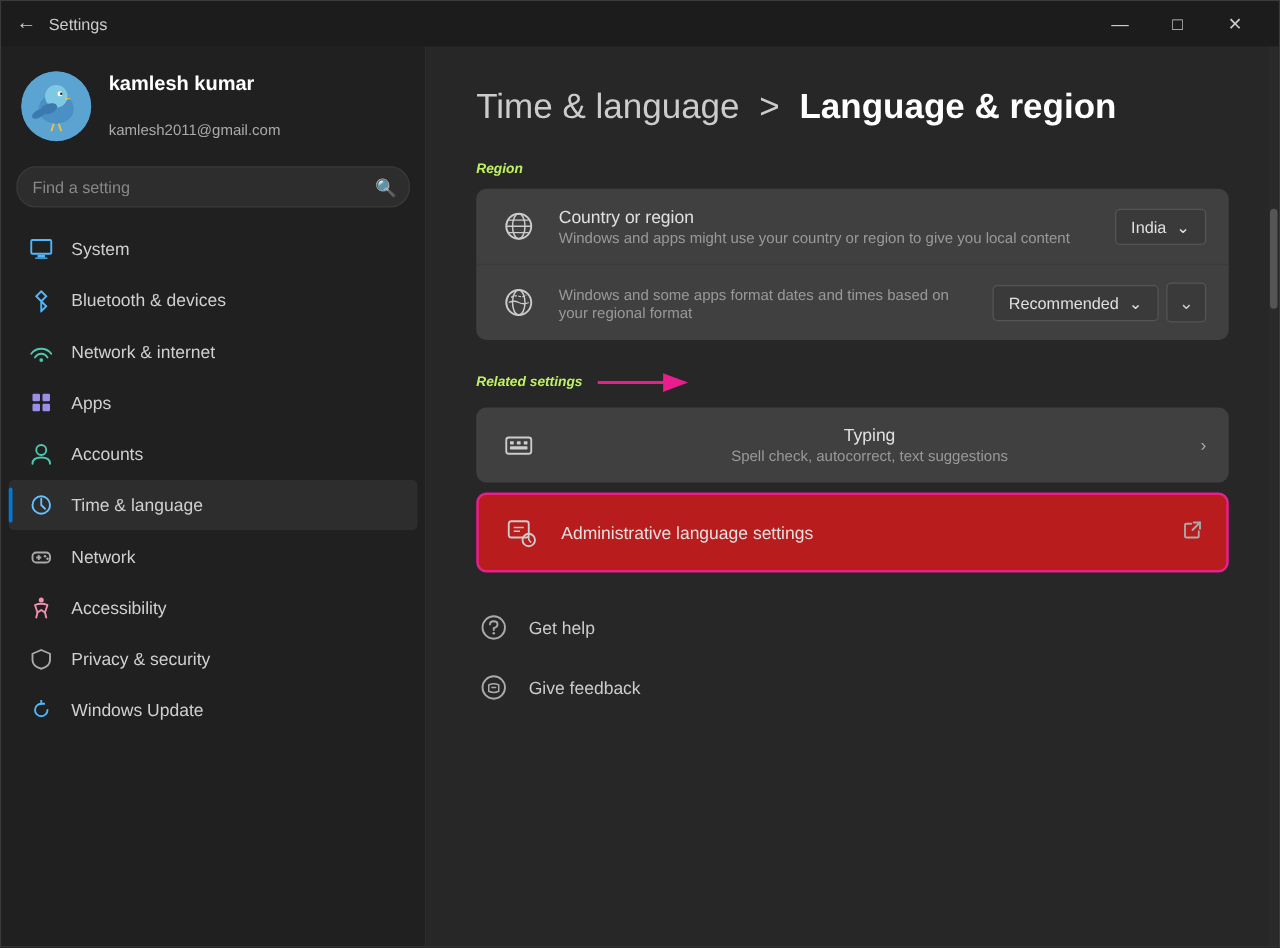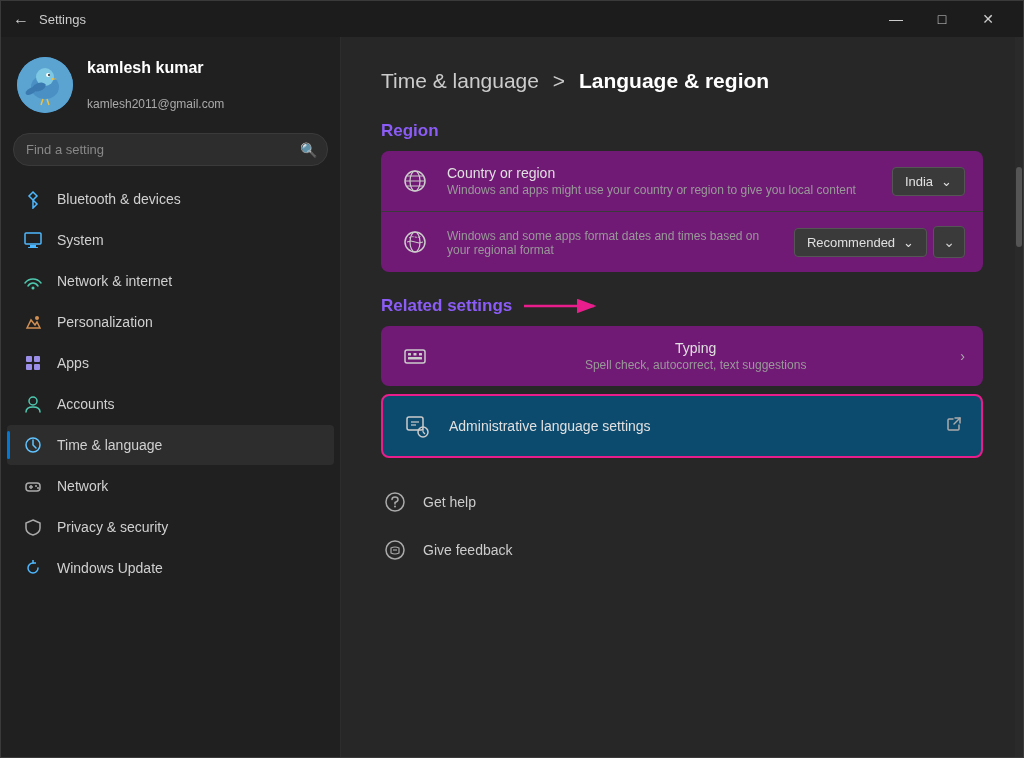--- a/index.html
+++ b/index.html
@@ -165,46 +165,47 @@
       flex: 1;
       background: #272727;
       overflow-y: auto;
       padding: 0;
       position: relative;
     }
     .main-inner {
       padding: 32px 40px 32px 40px;
     }
     .page-title {
-      font-size: 21px;
+      font-size: 28px;
       font-weight: 400;
       color: #fff;
       margin-bottom: 28px;
     }
     .page-title .breadcrumb-parent {
       color: #ccc;
       font-weight: 300;
     }
     .page-title .breadcrumb-sep {
       color: #ccc;
       margin: 0 8px;
     }
     .page-title .breadcrumb-current {
       font-weight: 700;
     }
 
     .section-title {
-      font-size: 17px;
+      font-size: 11px;
       font-weight: 600;
-      color: #8b5cf6;
+      color: #bef264;
       margin-bottom: 10px;
+      font-style: italic;
     }
 
     .settings-card {
-      background: #701a75;
+      background: #404040;
       border-radius: 8px;
       margin-bottom: 4px;
       overflow: hidden;
     }
     .settings-row {
       display: flex;
       align-items: center;
       padding: 14px 18px;
       border-bottom: 1px solid #3a3a3a;
       gap: 16px;
@@ -274,21 +275,21 @@
       gap: 12px;
       margin-top: 24px;
       margin-bottom: 10px;
     }
     .related-arrow {
       display: flex;
       align-items: center;
     }
 
     .admin-lang-card {
-      background: #0c4a6e;
+      background: #b91c1c;
       border: 2px solid #e91e8c;
       border-radius: 8px;
       display: flex;
       align-items: center;
       padding: 14px 18px;
       gap: 16px;
       cursor: pointer;
     }
     .admin-lang-label {
       flex: 1;
@@ -389,53 +390,44 @@
 
       <div class="search-box">
         <input class="search-input" type="text" placeholder="Find a setting" style="">
         <span class="search-icon-wrap">🔍</span>
       </div>
 
       <div>
         <div class="nav-item">
           <span class="nav-icon blue">
             <svg width="20" height="20" viewBox="0 0 20 20">
-                <path d="M10 3 L14 7 L10 11 L14 15 L10 19 L10 11 L6 7 Z" fill="none" stroke="#4db8ff" stroke-width="1.5"></path>
-              </svg>
-          </span>
-          <span>Bluetooth &amp; devices</span>
-        </div>
-        <div class="nav-item">
-          <span class="nav-icon blue">
-            <svg width="20" height="20" viewBox="0 0 20 20">
                 <rect x="2" y="3" width="16" height="11" rx="1" fill="none" stroke="#4db8ff" stroke-width="1.5"></rect>
                 <rect x="7" y="15" width="6" height="2" fill="#4db8ff"></rect>
                 <rect x="5" y="17" width="10" height="1" rx="0.5" fill="#4db8ff"></rect>
               </svg>
           </span>
           <span>System</span>
         </div>
         <div class="nav-item">
+          <span class="nav-icon blue">
+            <svg width="20" height="20" viewBox="0 0 20 20">
+                <path d="M10 3 L14 7 L10 11 L14 15 L10 19 L10 11 L6 7 Z" fill="none" stroke="#4db8ff" stroke-width="1.5"></path>
+              </svg>
+          </span>
+          <span>Bluetooth &amp; devices</span>
+        </div>
+        <div class="nav-item">
           <span class="nav-icon teal">
             <svg width="20" height="20" viewBox="0 0 20 20">
                 <path d="M2 12 Q5 8 10 8 Q15 8 18 12" fill="none" stroke="#4ec9b0" stroke-width="1.5" stroke-linecap="round"></path>
                 <path d="M5 15 Q7 12 10 12 Q13 12 15 15" fill="none" stroke="#4ec9b0" stroke-width="1.5" stroke-linecap="round"></path>
                 <circle cx="10" cy="17" r="1.5" fill="#4ec9b0"></circle>
               </svg>
           </span>
           <span>Network &amp; internet</span>
-        </div>
-        <div class="nav-item">
-          <span class="nav-icon orange">
-            <svg width="20" height="20" viewBox="0 0 20 20">
-                <path d="M4 16 L8 8 L12 13 L14 10 L17 16 Z" fill="none" stroke="#d18f52" stroke-width="1.5"></path>
-                <circle cx="14" cy="6" r="2" fill="#d18f52"></circle>
-              </svg>
-          </span>
-          <span>Personalization</span>
         </div>
         <div class="nav-item">
           <span class="nav-icon purple">
             <svg width="20" height="20" viewBox="0 0 20 20">
                 <rect x="3" y="3" width="6" height="6" rx="1" fill="#9b8ee8"></rect>
                 <rect x="11" y="3" width="6" height="6" rx="1" fill="#9b8ee8"></rect>
                 <rect x="3" y="11" width="6" height="6" rx="1" fill="#9b8ee8"></rect>
                 <rect x="11" y="11" width="6" height="6" rx="1" fill="#9b8ee8"></rect>
               </svg>
           </span>
@@ -463,20 +455,30 @@
           <span class="nav-icon gray">
             <svg width="20" height="20" viewBox="0 0 20 20">
                 <rect x="3" y="7" width="14" height="8" rx="3" fill="none" stroke="#aaa" stroke-width="1.5"></rect>
                 <line x1="8" y1="9" x2="8" y2="13" stroke="#aaa" stroke-width="1.5"></line>
                 <line x1="6" y1="11" x2="10" y2="11" stroke="#aaa" stroke-width="1.5"></line>
                 <circle cx="13" cy="10" r="1" fill="#aaa"></circle>
                 <circle cx="15" cy="12" r="1" fill="#aaa"></circle>
               </svg>
           </span>
           <span>Network</span>
+        </div>
+        <div class="nav-item">
+          <span class="nav-icon pink">
+            <svg width="20" height="20" viewBox="0 0 20 20">
+                <circle cx="10" cy="4" r="2" fill="#f48fb1"></circle>
+                <path d="M5 8 Q10 6 15 8 L13 14 L10 12 L7 14 Z" fill="none" stroke="#f48fb1" stroke-width="1.5" stroke-linejoin="round"></path>
+                <path d="M7 14 L6 18 M13 14 L14 18" stroke="#f48fb1" stroke-width="1.5" stroke-linecap="round"></path>
+              </svg>
+          </span>
+          <span>Accessibility</span>
         </div>
         <div class="nav-item">
           <span class="nav-icon shield">
             <svg width="20" height="20" viewBox="0 0 20 20">
                 <path d="M10 3 L17 6 L17 11 Q17 16 10 18 Q3 16 3 11 L3 6 Z" fill="none" stroke="#aaa" stroke-width="1.5"></path>
               </svg>
           </span>
           <span>Privacy &amp; security</span>
         </div>
         <div class="nav-item">

